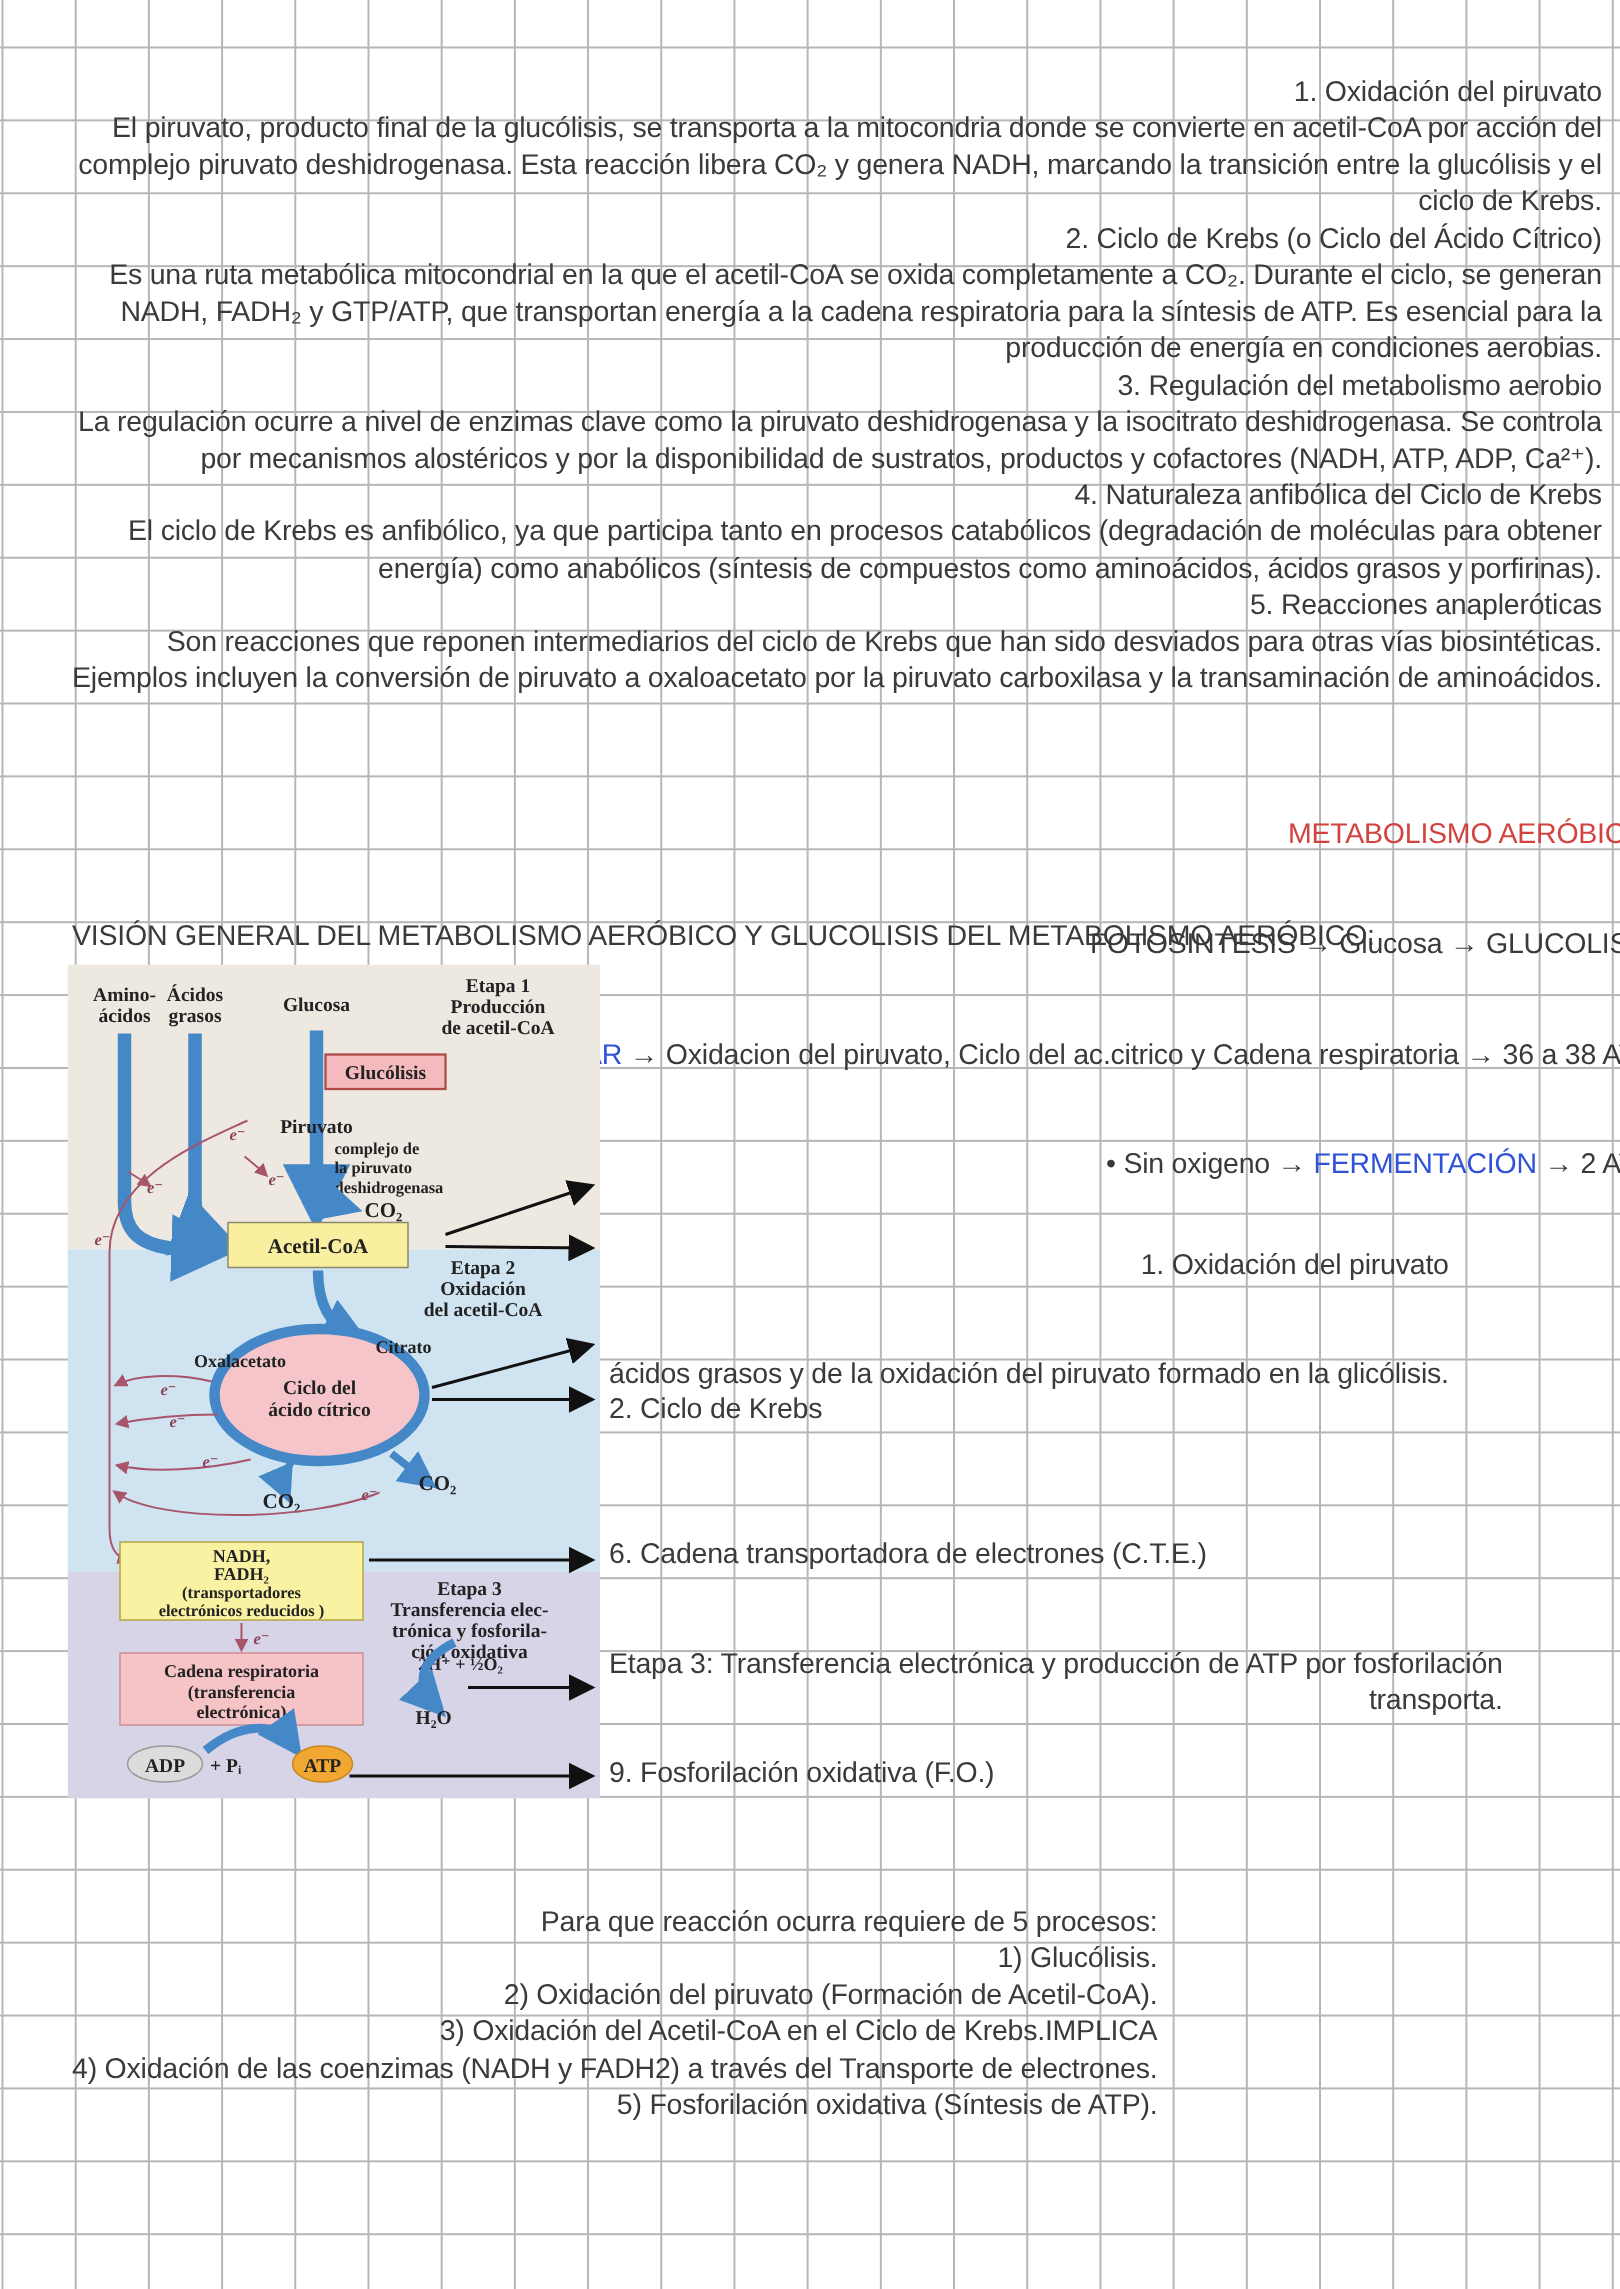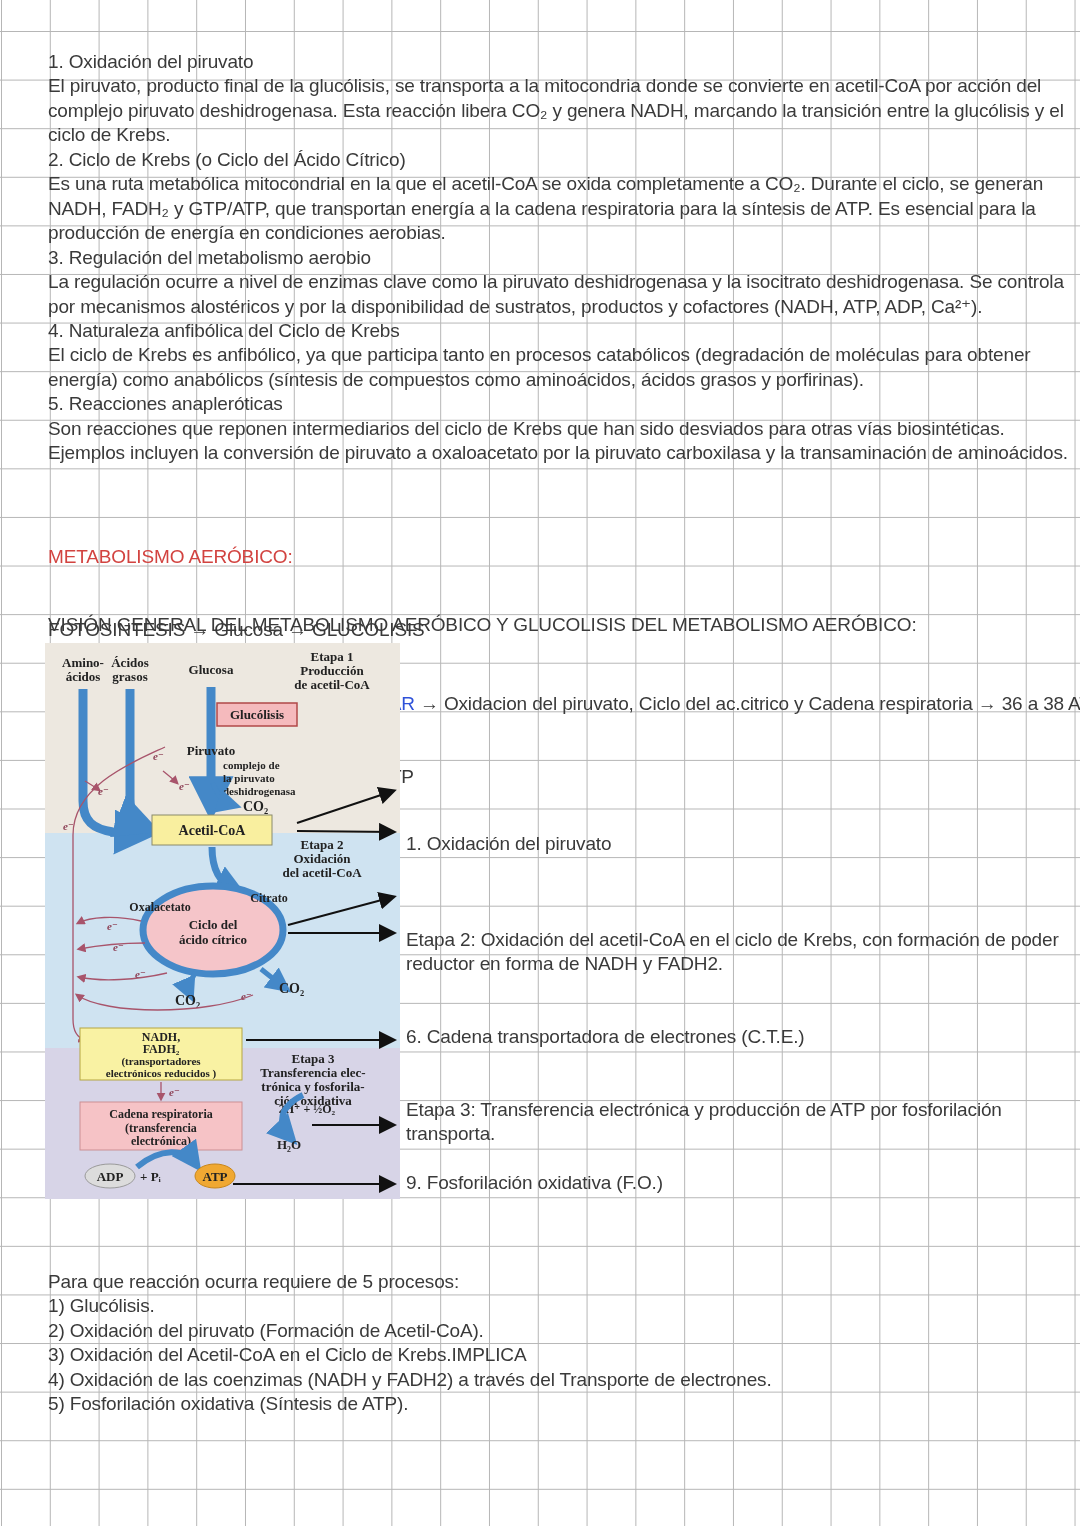--- a/index.html
+++ b/index.html
@@ -19,21 +19,21 @@
     background-image:
       linear-gradient(to right,var(--grid) 1px,transparent 1px),
       linear-gradient(to bottom,var(--grid) 1px,transparent 1px);
     background-size:48.8px 48.6px;
     background-position:1px 31px;
   }
   .tblock{
     position:absolute;font-size:19px;line-height:24.45px;
     letter-spacing:-0.15px;white-space:pre;
   }
-  .ln{white-space:pre;}
+  .ln{white-space:pre;text-align:right;}
   .red{color:var(--red);}
   .blue{color:var(--blue);}
   .diagram{
     position:absolute;left:45px;top:643px;width:355px;height:556px;
   }
   .diagram svg{display:block;width:355px;height:556px;
     font-family:"Liberation Serif","DejaVu Serif",serif;}
   svg text{fill:#222;font-weight:bold;}
   svg .t13{font-size:13px;} svg .t12{font-size:12px;} svg .t11{font-size:11px;}
   svg .t14{font-size:14px;} svg .em{font-style:italic;fill:#8e4257;font-size:11px;}
@@ -169,24 +169,24 @@
   <path d="M243,282 L348,254" stroke="#111" stroke-width="2" fill="none" marker-end="url(#mk)"></path>
   <path d="M243,290 L348,290" stroke="#111" stroke-width="2" fill="none" marker-end="url(#mk)"></path>
   <path d="M201,397 L348,397" stroke="#111" stroke-width="2" fill="none" marker-end="url(#mk)"></path>
   <path d="M267,482 L348,482" stroke="#111" stroke-width="2" fill="none" marker-end="url(#mk)"></path>
   <path d="M188,541 L348,541" stroke="#111" stroke-width="2" fill="none" marker-end="url(#mk)"></path>
 </svg>
 </div>
 
 <div class="tblock" style="left:406px;top:783px">
   <div class="ln">1. Oxidación del piruvato</div>
-  <div></div>
+  <div><div class="ln">ácidos grasos y de la oxidación del piruvato formado en la glicólisis.</div></div>
 </div>
 <div class="tblock" style="left:406px;top:879px">
-  <div><div class="ln">Etapa 2: Oxidación del acetil-CoA en el ciclo de Krebs, con formación de poder</div><div class="ln">reductor en forma de NADH y FADH2.</div></div>
+  <div class="ln">2. Ciclo de Krebs</div>
 </div>
 <div class="tblock" style="left:406px;top:1025px">6. Cadena transportadora de electrones (C.T.E.)</div>
 <div class="tblock" style="left:406px;top:1098px"><div class="ln">Etapa 3: Transferencia electrónica y producción de ATP por fosforilación</div><div class="ln">transporta.</div></div>
 <div class="tblock" style="left:406px;top:1171px">9. Fosforilación oxidativa (F.O.)</div>
 
 <div class="tblock" style="left:48px;top:1221px">
   <div><div class="ln">Para que reacción ocurra requiere de 5 procesos:</div><div class="ln">1) Glucólisis.</div><div class="ln">2) Oxidación del piruvato (Formación de Acetil-CoA).</div><div class="ln">3) Oxidación del Acetil-CoA en el Ciclo de Krebs.IMPLICA</div><div class="ln">4) Oxidación de las coenzimas (NADH y FADH2) a través del Transporte de electrones.</div><div class="ln">5) Fosforilación oxidativa (Síntesis de ATP).</div></div>
 </div>
 
 </body></html>

